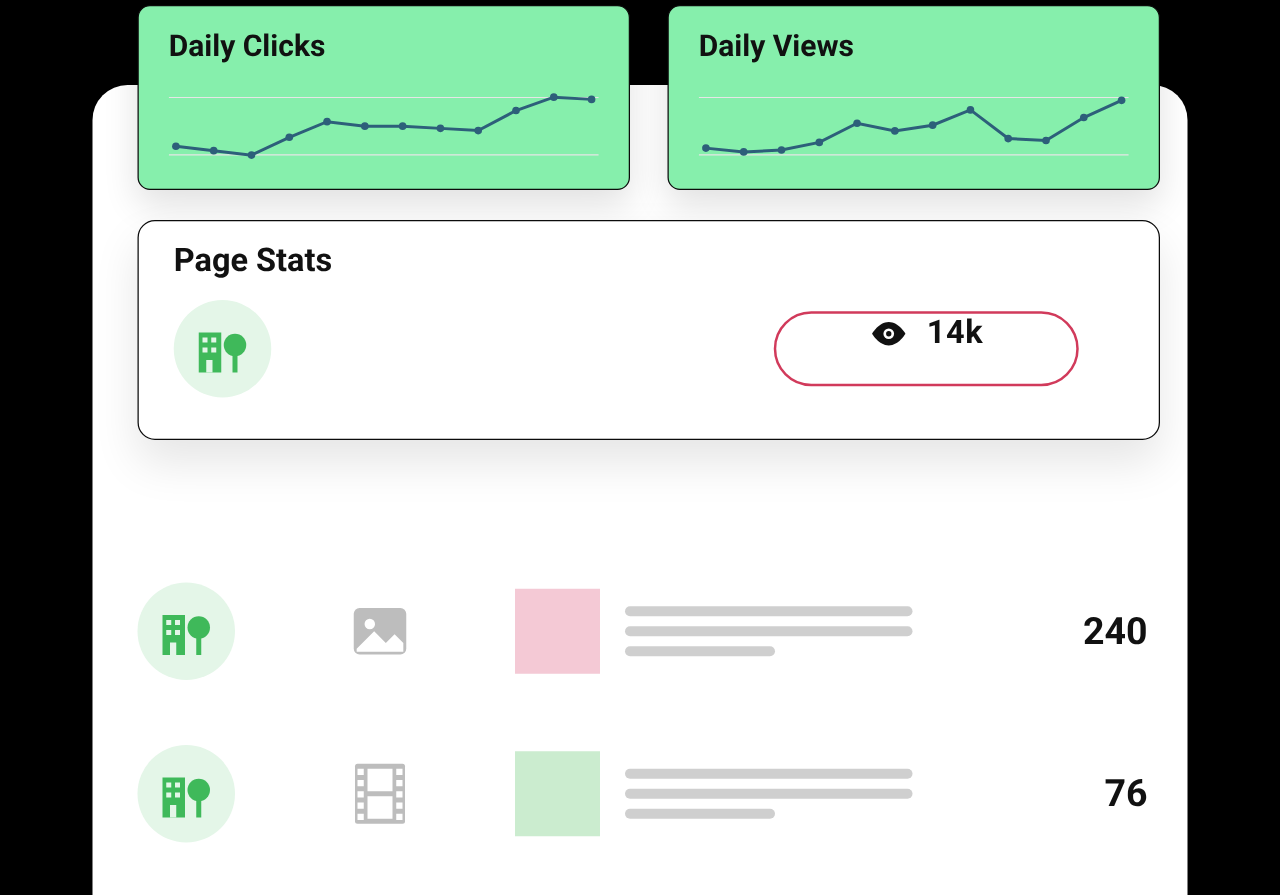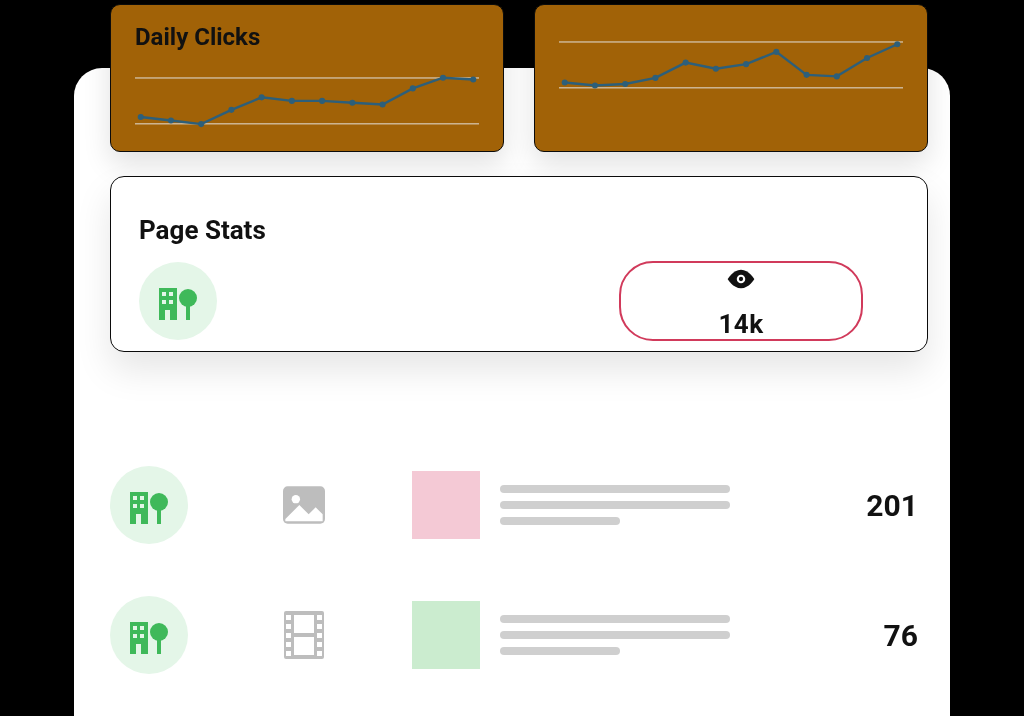--- a/index.html
+++ b/index.html
@@ -24,21 +24,21 @@
   .top-cards {
     position: absolute;
     left: 110px;
     top: 4px;
     display: flex;
     gap: 30px;
   }
   .mini-chart-card {
     width: 394px;
     height: 148px;
-    background: #a16207;
+    background: #86efac;
     border: 1.5px solid #0b0b0b;
     border-radius: 10px;
     padding: 18px 24px 10px 24px;
     box-shadow: 0 12px 28px rgba(0,0,0,0.12);
     position: relative;
   }
   .mini-chart-title {
     font-size: 24px;
     font-weight: 700;
     color: #111;
@@ -51,21 +51,21 @@
   }
   .page-stats-card {
     position: absolute;
     left: 110px;
     top: 176px;
     width: 818px;
     height: 176px;
     background: #fff;
     border: 1.5px solid #0b0b0b;
     border-radius: 14px;
-    padding: 38px 28px;
+    padding: 17px 28px;
     box-shadow: 0 18px 36px rgba(0,0,0,0.10);
   }
   .page-stats-title {
     font-size: 26px;
     font-weight: 700;
     color: #111;
     margin-bottom: 16px;
   }
   .page-stats-row {
     display: flex;
@@ -82,31 +82,29 @@
     justify-content: center;
     flex-shrink: 0;
   }
   .pill-group {
     display: flex;
     gap: 22px;
     margin-left: auto;
     margin-right: 36px;
   }
   .pill {
-    height: 80px;
+    height: 60px;
     min-width: 244px;
     border: 2px solid #d13a5b;
     border-radius: 34px;
     display: flex;
-    align-items: center;
     justify-content: center;
     gap: 14px;
     background: #fff;
     cursor: pointer;
-    flex-direction: column;
   }
   .pill-value {
     font-size: 26px;
     font-weight: 700;
     color: #111;
     letter-spacing: 0.5px;
   }
   .list {
     position: absolute;
     left: 110px;
@@ -183,20 +181,21 @@
           <circle cx="227.45454545454547" cy="43.86666666666667" r="3.2" fill="#2d5f7a"></circle>
           <circle cx="259.0909090909091" cy="45.733333333333334" r="3.2" fill="#2d5f7a"></circle>
           <circle cx="290.72727272727275" cy="28.933333333333337" r="3.2" fill="#2d5f7a"></circle>
           <circle cx="322.3636363636364" cy="17.733333333333334" r="3.2" fill="#2d5f7a"></circle>
           <circle cx="354" cy="19.6" r="3.2" fill="#2d5f7a"></circle>
         </g>
     </svg>
   </div>
 
   <div class="mini-chart-card">
+    <div class="mini-chart-title">Daily Views</div>
     <svg class="mini-chart-svg" viewBox="0 0 360 80">
       <line x1="0" y1="18" x2="360" y2="18" stroke="#e6e6e6" stroke-width="1"></line>
       <line x1="0" y1="66" x2="360" y2="66" stroke="#e6e6e6" stroke-width="1"></line>
       <polyline id="chart1-line" fill="none" stroke="#2d5f7a" stroke-width="2.5" points="6,60.4 37.63636363636364,63.6 69.27272727272728,62 100.9090909090909,55.6 132.54545454545456,39.6 164.1818181818182,46 195.8181818181818,41.2 227.45454545454547,28.4 259.0909090909091,52.4 290.72727272727275,54 322.3636363636364,34.8 354,20.400000000000006"></polyline>
       <g id="chart1-dots">
           <circle cx="6" cy="60.4" r="3.2" fill="#2d5f7a"></circle>
           <circle cx="37.63636363636364" cy="63.6" r="3.2" fill="#2d5f7a"></circle>
           <circle cx="69.27272727272728" cy="62" r="3.2" fill="#2d5f7a"></circle>
           <circle cx="100.9090909090909" cy="55.6" r="3.2" fill="#2d5f7a"></circle>
           <circle cx="132.54545454545456" cy="39.6" r="3.2" fill="#2d5f7a"></circle>
@@ -262,21 +261,21 @@
         <circle cx="8.5" cy="9.5" r="1.8" fill="#fff"></circle>
         <path d="M4 18 L10 12 L14 16 L17 13 L20 16 V19 H4 Z" fill="#fff"></path>
       </svg>
     </div>
     <div class="swatch pink"></div>
     <div class="lines">
       <div class="line l1"></div>
       <div class="line l2"></div>
       <div class="line l3"></div>
     </div>
-    <div class="count">201</div>
+    <div class="count">240</div>
   </div>
 
   <div class="list-row">
     <div class="list-icon">
       <svg width="46" height="46" viewBox="0 0 46 46">
         <rect x="4" y="10" width="18" height="32" fill="#3fb95a"></rect>
         <rect x="7" y="14" width="4" height="4" fill="#e4f6e8"></rect>
         <rect x="14" y="14" width="4" height="4" fill="#e4f6e8"></rect>
         <rect x="7" y="22" width="4" height="4" fill="#e4f6e8"></rect>
         <rect x="14" y="22" width="4" height="4" fill="#e4f6e8"></rect>

